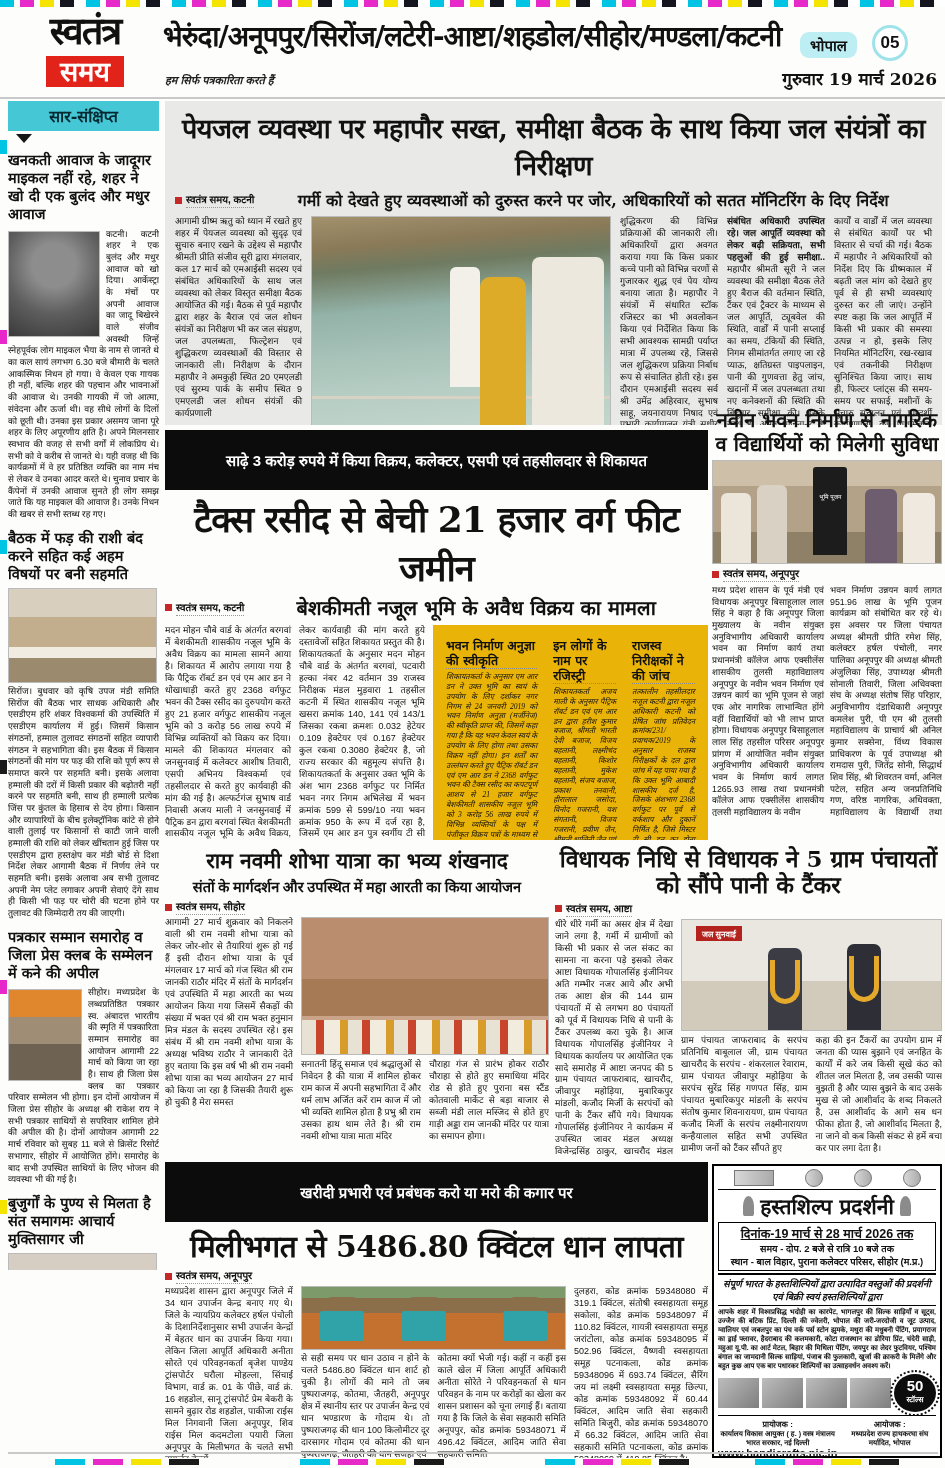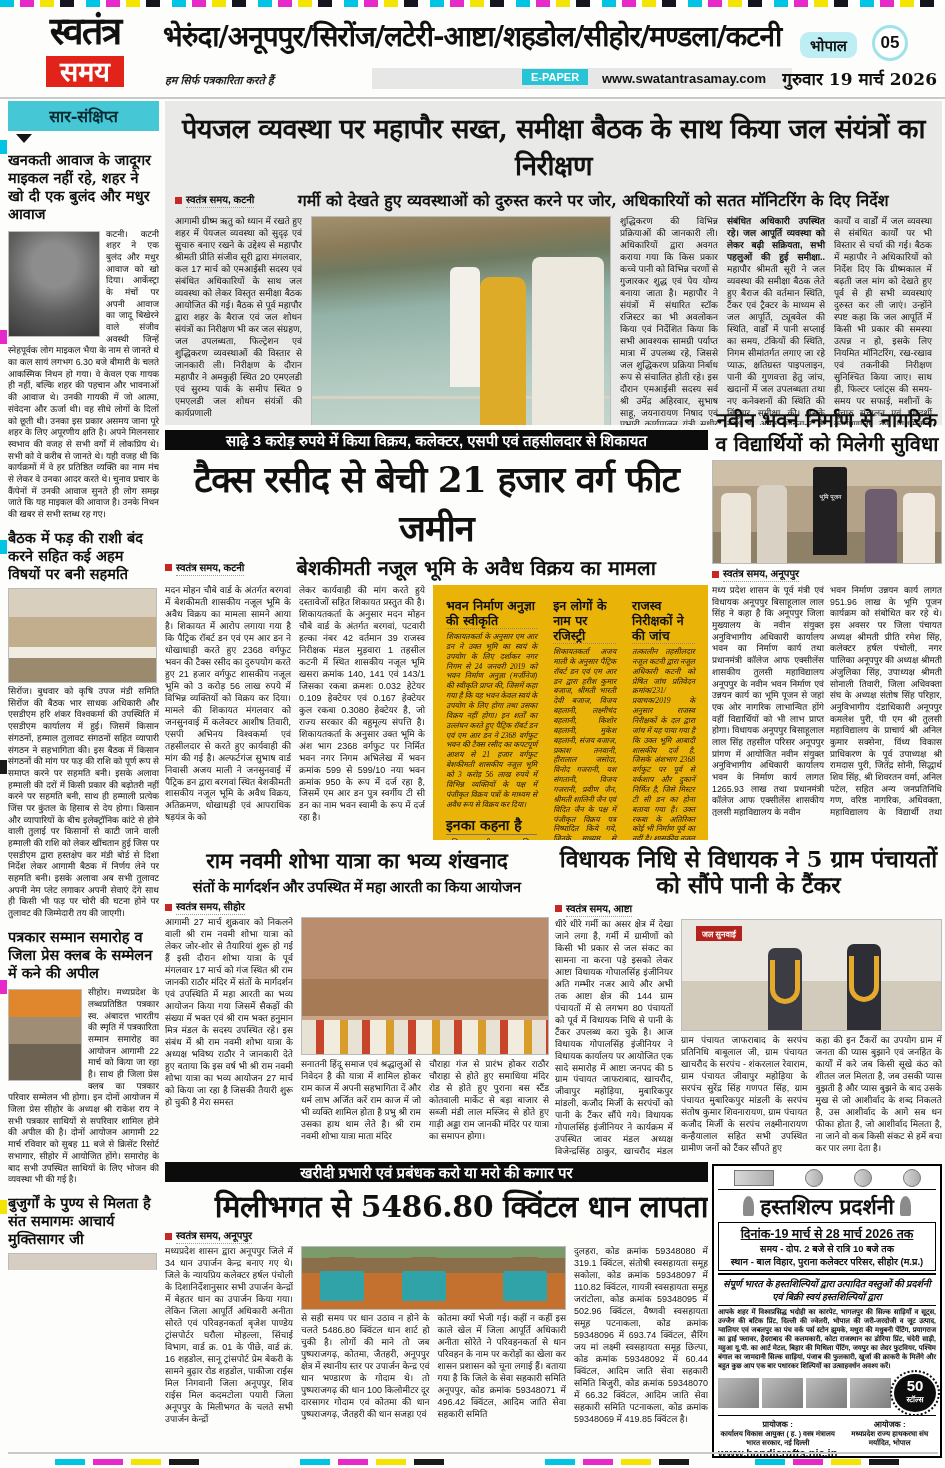--- a/index.html
+++ b/index.html
@@ -20,21 +20,21 @@
   .epaper-bar{position:absolute;left:372px;top:58px;width:420px;height:21px;background:#e7e7e7;display:flex;align-items:center;gap:8px;padding-left:230px}
   .epaper-badge{background:#27c4d6;color:#fff;font-weight:800;font-size:11px;padding:2px 9px;position:absolute;left:150px;top:1px}
   .website{font-weight:700;font-size:13px}
   .mast-date{position:absolute;right:8px;top:57px;font-size:17px;font-weight:800;font-family:"DejaVu Serif",serif}
   .mast-rule{position:absolute;left:0;top:97px;width:945px;border-top:2px solid #c9c9c9}
   
   .byline-row{display:flex;align-items:center;gap:4px;margin:2px 0}
   .red-sq{display:inline-block;width:7px;height:7px;background:#c62828;flex:0 0 auto}
   .byline{font-size:10px;font-weight:800;border-bottom:1px dotted #999;padding-bottom:1px}
   .bt{font-size:9px;line-height:1.33;text-align:justify}
-  .kicker{background:#0c0c0c;color:#fff;text-align:center;font-weight:800;font-size:15px;padding:0 2px;letter-spacing:0}
+  .kicker{background:#0c0c0c;color:#fff;text-align:center;font-weight:800;font-size:15px;padding:20px 2px;letter-spacing:0}
   h1,h2,h3{font-family:"DejaVu Serif",serif}
   .photo{position:relative;overflow:hidden;border:1px solid #bbb}
   
   .sidebar{position:absolute;left:8px;top:101px;width:151px;height:1169px;overflow:hidden}
   .sb-header{background:#45c7d6;color:#052a31;font-weight:800;text-align:center;font-size:16px;padding:4px 0;font-family:"DejaVu Serif",serif}
   .sb-tri{width:0;height:0;border-left:8px solid transparent;border-right:8px solid transparent;border-top:9px solid #161616;margin:3px 0 2px 8px}
   .sidebar h3{font-size:14.5px;line-height:1.25;margin:8px 0 5px;font-weight:800}
   .sidebar .bt{font-size:8.8px}
   .sb-photo1{float:left;width:92px;height:106px;margin:2px 6px 2px 0;background:radial-gradient(circle at 50% 32%,#8d8d8d 0 26%,#5e5e5e 58%,#3a3a3a 100%)}
   .sb-photo2{width:149px;height:95px;margin:3px 0;background:linear-gradient(180deg,#d9cfbf 0 30%,#c2ae8d 30% 62%,#f0ece2 62% 74%,#9b8a6e 74% 100%)}
@@ -100,21 +100,21 @@
   .ph-garland{width:100%;height:112px;background:linear-gradient(180deg,#e9e7e0 0 55%,#d2cabb 55% 100%)}
   .sign{position:absolute;left:14px;top:6px;background:#b3221c;color:#fff;font-size:8px;font-weight:700;padding:2px 6px}
   .fig-g1{position:absolute;left:86px;bottom:0;width:34px;height:82px;background:#3c3c44;border-radius:7px 7px 0 0}
   .fig-g2{position:absolute;right:60px;bottom:0;width:34px;height:86px;background:#2e2e36;border-radius:7px 7px 0 0}
   .garl1{position:absolute;left:88px;bottom:26px;width:30px;height:44px;border:5px solid #e5a92c;border-top:none;border-radius:0 0 18px 18px}
   .garl2{position:absolute;right:62px;bottom:28px;width:30px;height:46px;border:5px solid #e5a92c;border-top:none;border-radius:0 0 18px 18px}
   .tanker-bot{display:flex;gap:8px;margin-top:4px}
   .tanker-bot .bt{flex:1}
   
   .paddy{position:absolute;left:165px;top:1162px;width:543px;height:296px;overflow:hidden}
-  .paddy h1{font-size:30px;text-align:right;font-weight:800;margin:3px 0 2px;letter-spacing:-0.5px}
+  .paddy h1{font-size:30px;text-align:center;font-weight:800;margin:3px 0 2px;letter-spacing:-0.5px}
   .paddy-row{display:flex;gap:8px}
   .paddy-c1{width:128px;flex:0 0 auto}
   .paddy-mid{flex:1}
   .ph-trucks{width:100%;height:64px;background:linear-gradient(180deg,#7d9a6a 0 18%,#8a6f4a 18% 42%,#c4702f 42% 100%)}
   .trk{position:absolute;bottom:8px;width:44px;height:30px;background:#2fa3a8;border-radius:2px}
   .trk:after{content:"";position:absolute;top:-14px;left:4px;right:4px;height:14px;background:#8a6f4a;border-radius:8px 8px 0 0}
   .paddy-midcols{display:flex;gap:8px;margin-top:3px}
   .paddy-midcols .bt{flex:1}
   .paddy-c4{width:134px;flex:0 0 auto}
   
@@ -160,24 +160,20 @@
 
   <header class="masthead">
     <div class="logo">
       <div class="logo-top">स्वतंत्र</div>
       <div class="logo-bottom">समय</div>
     </div>
     <div class="cities">भेरुंदा/अनूपपुर/सिरोंज/लटेरी-आष्टा/शहडोल/सीहोर/मण्डला/कटनी</div>
     <span class="edition-badge">भोपाल</span>
     <span class="page-circle">05</span>
     <span class="tagline">हम सिर्फ पत्रकारिता करते हैं</span>
-    <span class="epaper-bar">
-      <span class="epaper-badge">E-PAPER</span>
-      <span class="website">www.swatantrasamay.com</span>
-    </span>
     <span class="mast-date">गुरुवार 19 मार्च 2026</span>
   </header>
   <div class="mast-rule"></div>
 
   <aside class="sidebar">
     <div class="sb-header">सार-संक्षिप्त</div>
     <div class="sb-tri"></div>
 
     <article>
       <h3>खनकती आवाज के जादूगर माइकल नहीं रहे, शहर ने खो दी एक बुलंद और  मधुर आवाज</h3>

